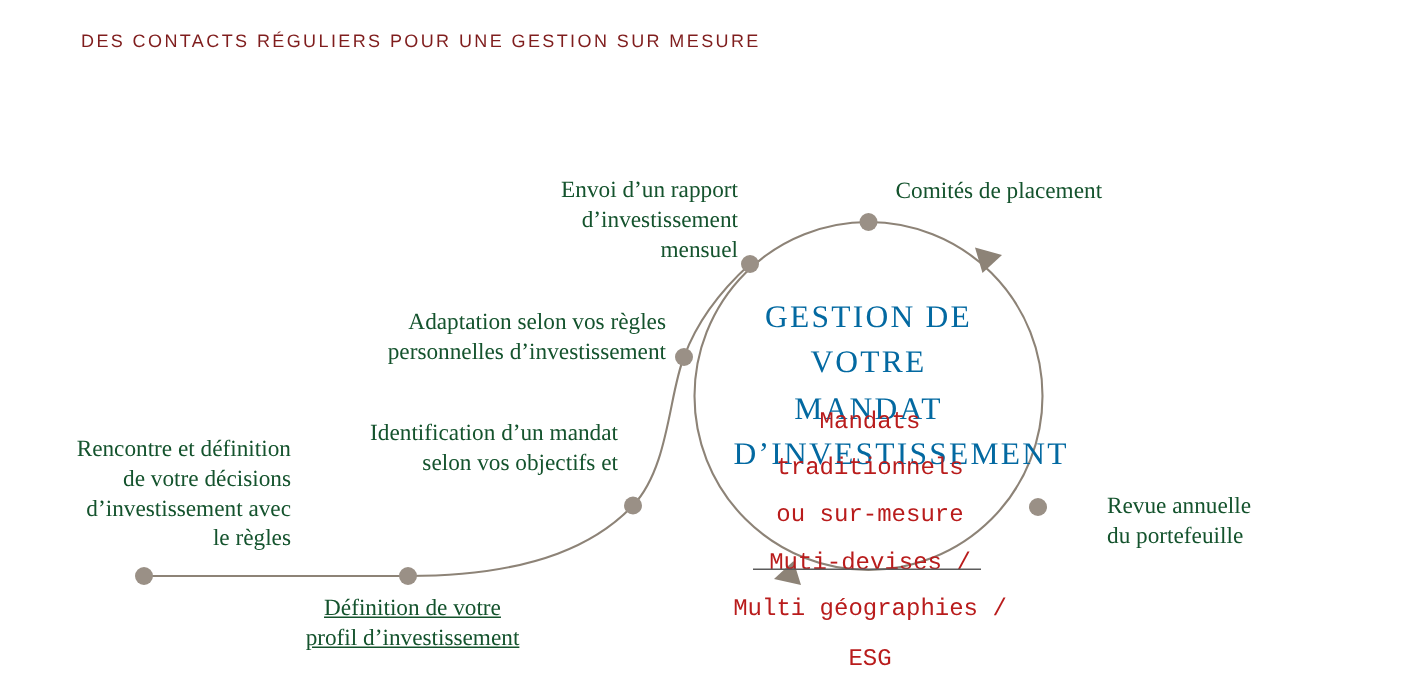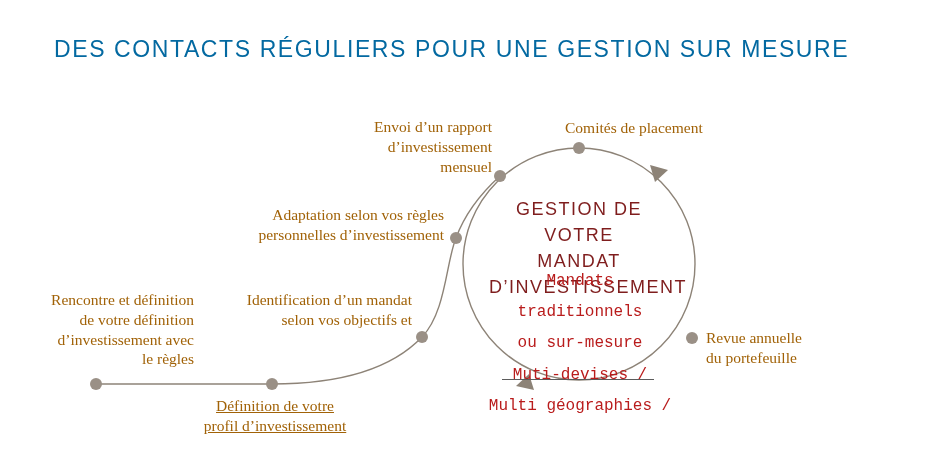--- a/index.html
+++ b/index.html
@@ -19,53 +19,52 @@
     position: absolute;
     left: 0; top: 0;
     width: 940px;
     height: 456px;
   }
   .page-title {
     position: absolute;
     left: 54px;
     top: 20px;
     font-family: "Liberation Sans", sans-serif;
-    font-size: 23px;
+    font-size: 12px;
     letter-spacing: 1.6px;
-    color: #0369a1;
+    color: #7f1d1d;
     font-weight: 400;
     white-space: nowrap;
-    margin-top: 16px;
   }
   svg.curve-layer {
     position: absolute;
     left: 0; top: 0;
     width: 940px;
     height: 456px;
     pointer-events: none;
   }
   .node-label {
     position: absolute;
     font-family: "Liberation Serif", serif;
     font-size: 15.5px;
     line-height: 1.28;
-    color: #a16207;
+    color: #14532d;
   }
   .ta-center { text-align: center; }
   .ta-right  { text-align: right; }
-  .ta-left   { text-align: left; }
+  .ta-left   { text-align: left; margin-left: 32px; }
   .ta-just   { text-align: justify; text-align-last: left; }
 
   .center-title {
     position: absolute;
-    font-family: Liberation Sans, sans-serif;
-    font-size: 18px;
+    font-family: Liberation Serif, serif;
+    font-size: 21px;
     letter-spacing: 1.5px;
     line-height: 1.45;
-    color: #7f1d1d;
+    color: #0369a1;
     text-align: center;
     font-weight: 400;
   }
   .center-list {
     position: absolute;
     font-family: Liberation Mono, monospace;
     font-size: 16px;
     line-height: 1.95;
     color: #b91c1c;
     text-align: center;
@@ -113,37 +112,38 @@
     <span>GESTION DE VOTRE</span><br>
     <span>MANDAT</span><br>
     <span>D’INVESTISSEMENT</span>
   </div>
 
   <div class="center-list" style="left:484px; top:266px; width:192px;">
     <span>Mandats traditionnels</span><br>
     <span>ou sur-mesure</span><br>
     <span>Muti-devises /</span><br>
     <span>Multi géographies /</span>
+    <span class="esg-line">ESG</span>
   </div>
 
   <div class="divider" style="left:502px; top:379px; width:152px;"></div>
 
   <div class="node-label ta-center" style="left:8px; top:290px; width:186px;text-align:right;">
     <span>Rencontre et définition</span><br>
-    <span>de votre définition</span><br>
+    <span>de votre décisions</span><br>
     <span>d’investissement avec</span><br>
     <span>le règles</span>
   </div>
 
   <div class="node-label ta-center" style="left:185px; top:396px; width:180px;text-decoration:underline;">
     <span>Définition de votre</span><br>
     <span>profil d’investissement</span>
   </div>
 
-  <div class="node-label ta-right" style="left:198px; top:290px; width:214px;">
+  <div class="node-label ta-right" style="left:198px; top:279px; width:214px;">
     <span>Identification d’un mandat</span><br>
     <span>selon vos objectifs et</span><br>
   </div>
 
   <div class="node-label ta-right" style="left:222px; top:205px; width:222px;text-align:right;">
     <span>Adaptation selon vos règles</span><br>
     <span>personnelles d’investissement</span>
   </div>
 
   <div class="node-label ta-right" style="left:330px; top:117px; width:162px;">

